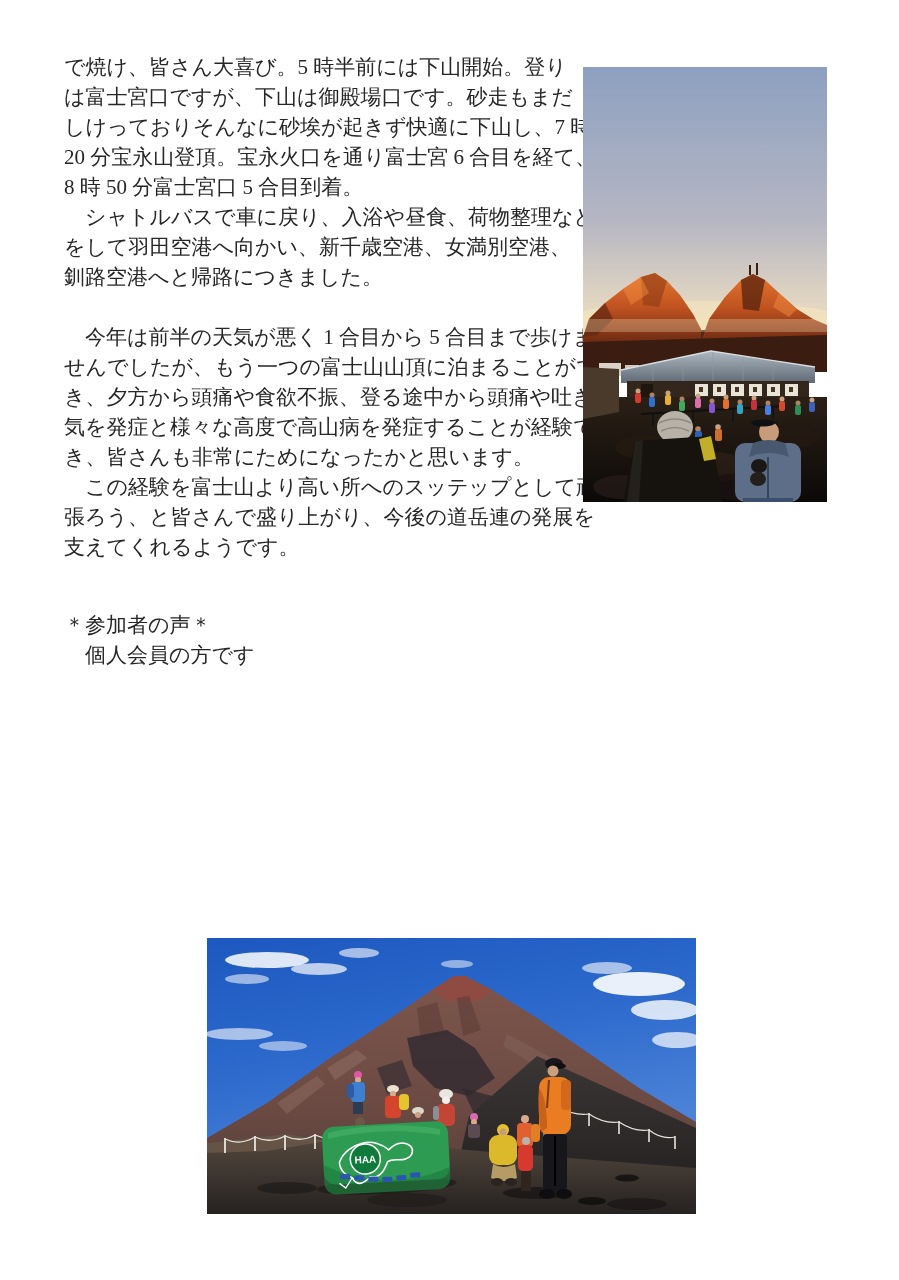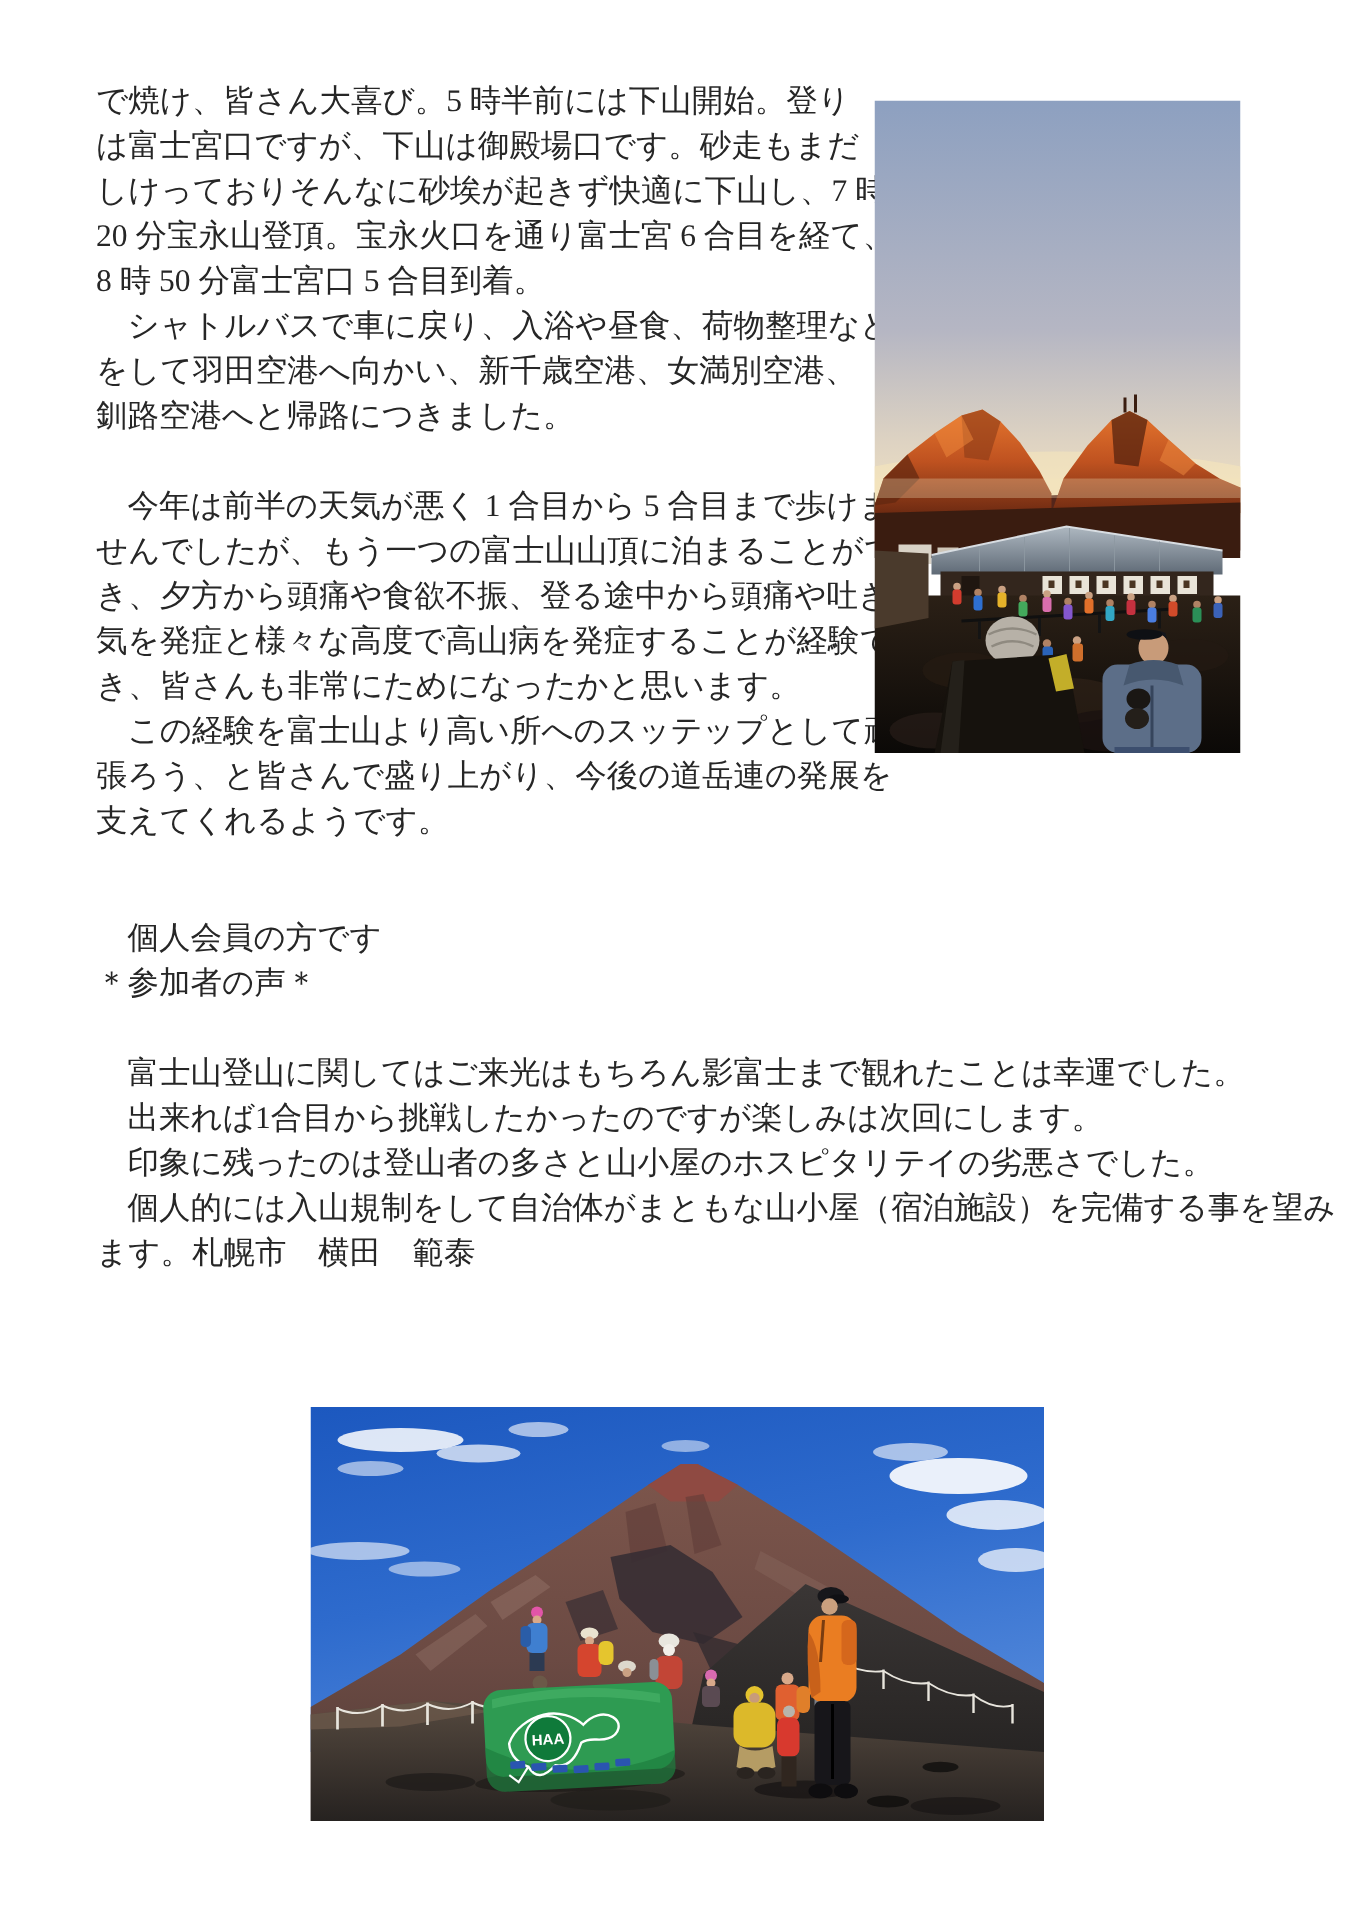--- a/index.html
+++ b/index.html
@@ -206,27 +206,22 @@
         <path d="M170,376 q16,-6 32,0 l4,14 q-20,-8 -40,0 z" fill="#47586f"></path>
         <line x1="185" y1="390" x2="185" y2="435" stroke="#36455c" stroke-width="2"></line>
         <ellipse cx="176" cy="399" rx="8" ry="7" fill="#1a1714"></ellipse>
         <ellipse cx="175" cy="412" rx="8" ry="7" fill="#241f1a"></ellipse>
         <rect x="160" y="431" width="50" height="4" fill="#3c4e6e"></rect>
       </g>
     </svg>
   </figure>
 
   <section class="voices">
+    <p class="jtext">＊参加者の声＊</p>
     <p class="jtext">　個人会員の方です</p>
-    <p class="jtext">＊参加者の声＊</p>
-    <p class="jtext mt30">　富士山登山に関してはご来光はもちろん影富士まで観れたことは幸運でした。
-　出来れば1合目から挑戦したかったのですが楽しみは次回にします。
-　印象に残ったのは登山者の多さと山小屋のホスピタリテイの劣悪さでした。
-　個人的には入山規制をして自治体がまともな山小屋（宿泊施設）を完備する事を望み
-ます。札幌市　横田　範泰</p>
   </section>
 
   <figure class="photo photo-group" role="img" aria-label="富士山を背に緑の旗を囲む登山グループの記念写真">
     <svg viewBox="0 0 489 276" width="489" height="276" preserveAspectRatio="none">
       <defs>
         <linearGradient id="gSky2" x1="0" y1="0" x2="0.4" y2="1">
           <stop offset="0" stop-color="#1c58bf"></stop>
             <stop offset="0.55" stop-color="#2e6bcd"></stop>
             <stop offset="1" stop-color="#4c83d8"></stop>
         </linearGradient>

